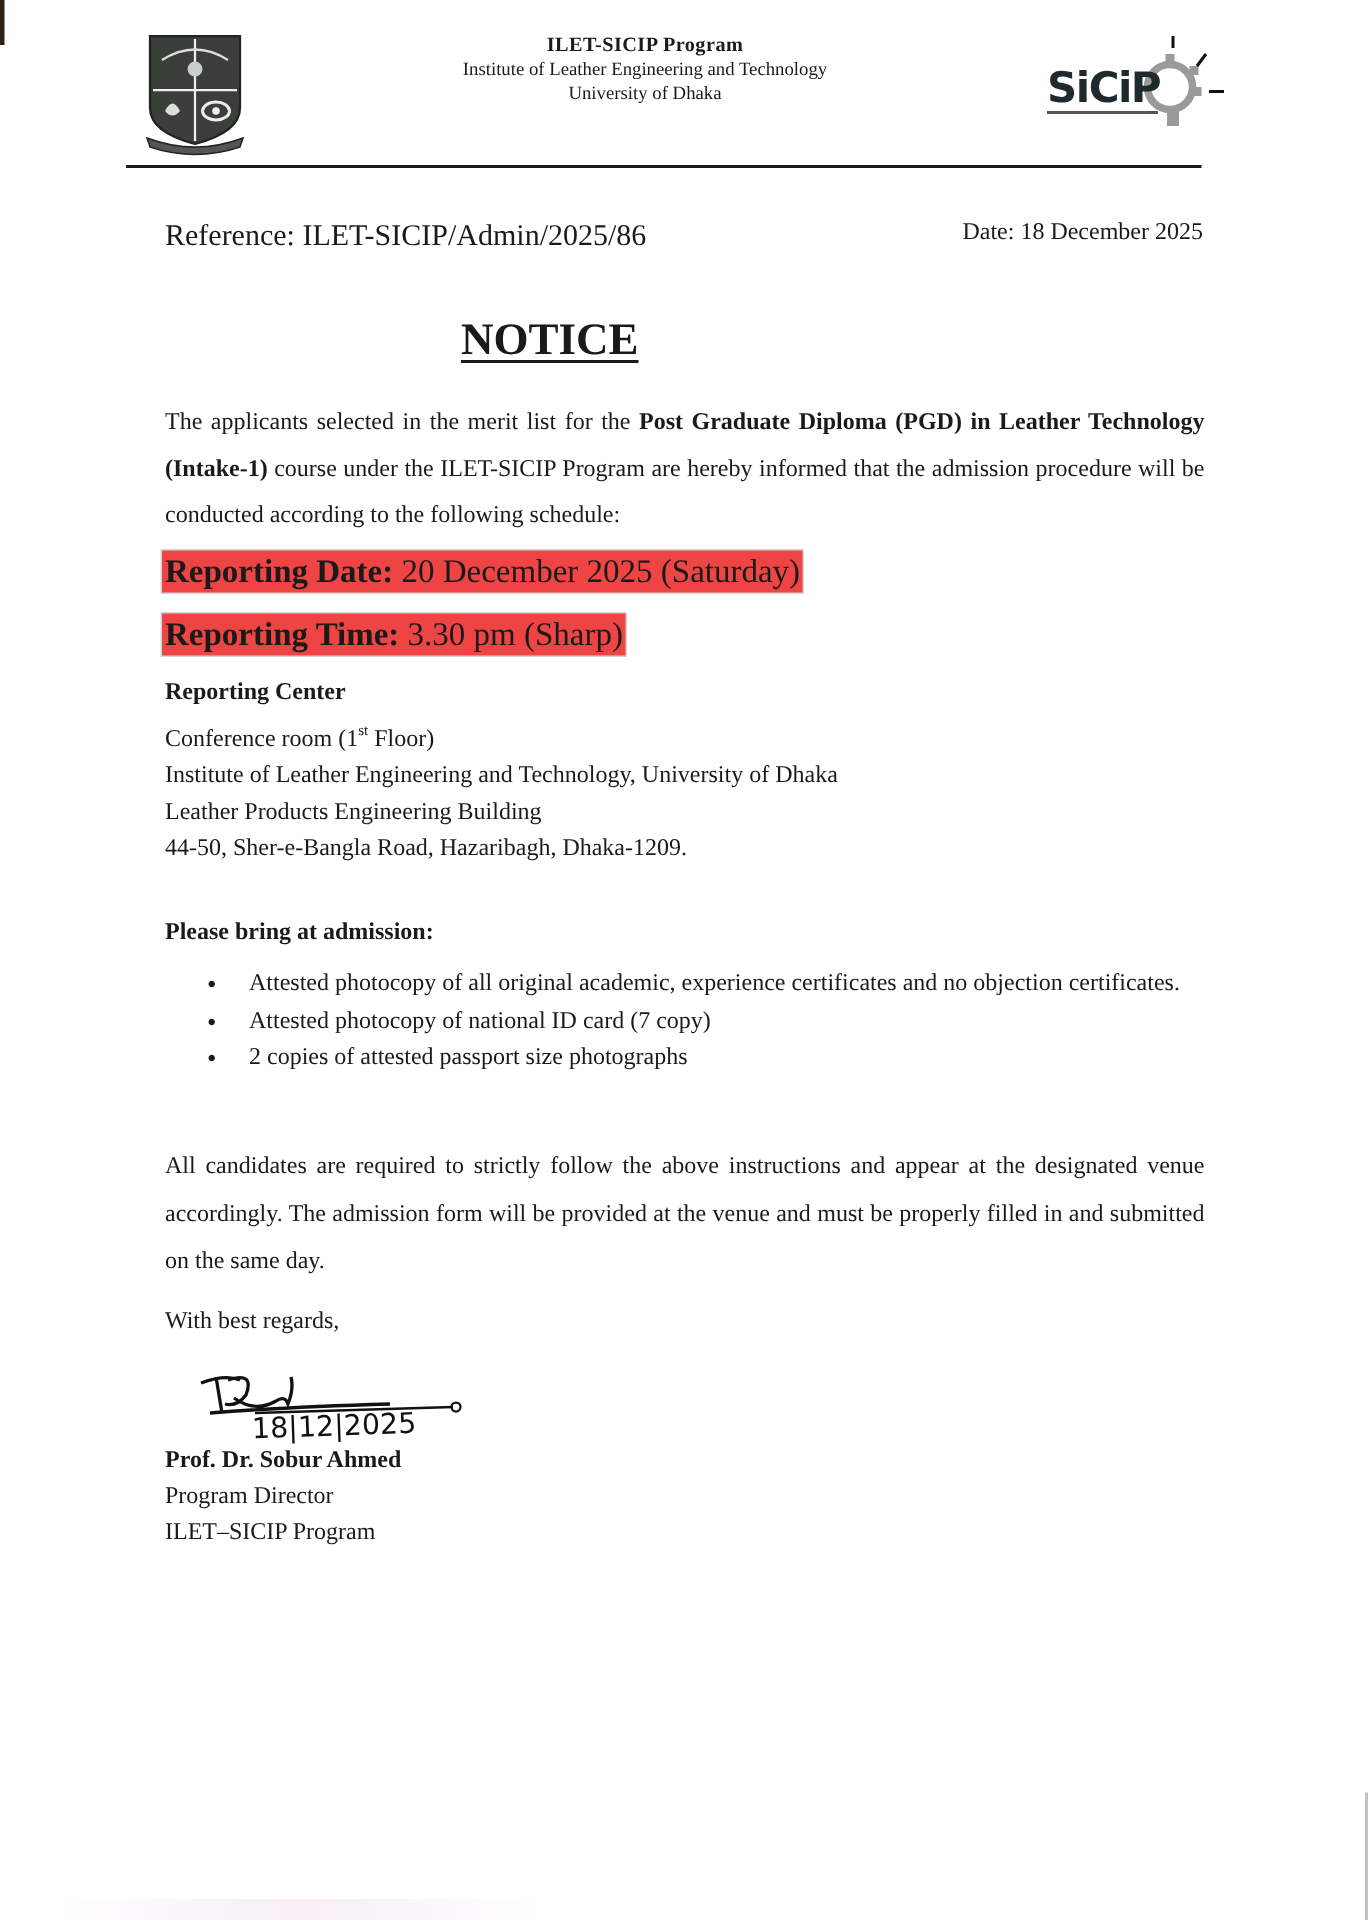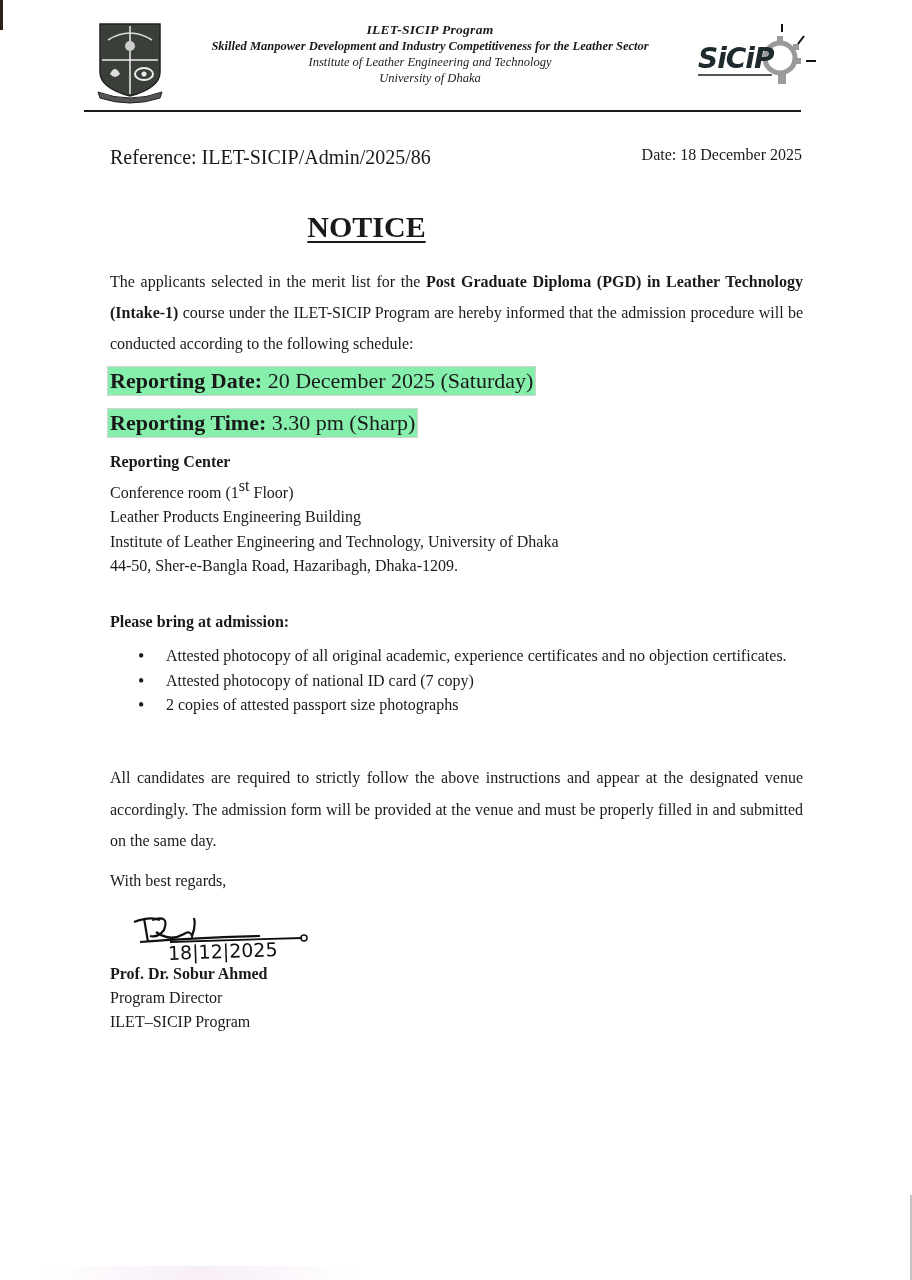--- a/index.html
+++ b/index.html
@@ -1,40 +1,40 @@
 <!DOCTYPE html>
 <html><head>
   <meta charset="utf-8">
   <style>
     html, body { margin: 0; padding: 0; }
     body {
       width: 912px; height: 1280px; background: #ffffff; position: relative; overflow: hidden;
       font-family: "Liberation Serif", serif; color: #1a1a1a;
     }
     .edge-mark { position: absolute; left: 0; top: 0; width: 3px; height: 30px; background: #2a2218; }
-    .header { position: absolute; left: 0; top: 0; width: 747px; height: 115px; font-style: italic; }
+    .header { position: absolute; left: 0; top: 0; width: 747px; height: 115px; }
     .du-logo { position: absolute; left: 96px; top: 22px; width: 68px; height: 82px; }
     .sicip-logo { position: absolute; left: 694px; top: 22px; width: 124px; height: 74px; }
     .hdr-text { position: absolute; left: 170px; top: 22px; width: 520px; text-align: center; line-height: 16px; }
     .hdr-title { font-weight: bold; font-size: 13.5px; letter-spacing: 0.3px; }
     .hdr-sub { font-weight: bold; font-size: 12.5px; }
     .hdr-line { font-size: 12.5px; }
     .rule { position: absolute; left: 84px; top: 110px; width: 717px; height: 2px; background: #1a1a1a; }
     .ref { position: absolute; left: 110px; top: 146px; font-size: 20px; }
     .date { position: absolute; right: 110px; top: 146px; font-size: 16px; }
     .notice { position: absolute; left: 0; width: 733px; top: 210px; text-align: center; font-family: Liberation Serif, serif; }
     .notice span { font-weight: bold; font-size: 30px; text-decoration: underline; text-decoration-thickness: 2px; text-underline-offset: 4px; }
     .intro { position: absolute; left: 110px; top: 266px; width: 693px; font-size: 16px; line-height: 31px; text-align: justify; }
-    .hl-row { position: absolute; left: 108px; font-size: 22px; background: #86efac; padding: 0 2px; line-height: 28px; box-shadow: 0 0 0 1px #d4d4d4; }
+    .hl-row { position: absolute; left: 108px; font-size: 22px; background: #ef4444; padding: 0 2px; line-height: 28px; box-shadow: 0 0 0 1px #d4d4d4; }
     .hl-date { top: 367px; }
     .hl-time { top: 409px; }
     .bold { font-weight: bold; }
     .center-block { position: absolute; left: 110px; top: 450px; font-size: 16px; line-height: 24.5px; }
     .center-title { font-weight: bold; margin-bottom: 6px; }
-    sup { font-size: 16px; line-height: 0; margin-top: 20px; }
+    sup { font-size: 10px; line-height: 0; margin-top: 20px; }
     .bring-title { position: absolute; left: 110px; top: 599px; font-size: 16px; font-weight: bold; margin-top: 14px; }
     .bring-list { position: absolute; left: 138px; top: 644px; width: 666px; margin: 0; padding: 0; list-style: none; font-size: 16px; line-height: 24.5px; }
     .bring-list li { position: relative; padding-left: 28px; }
     .bring-list li::before { content: "\2022"; position: absolute; left: 0; top: 0; font-size: 18px; }
     .closing { position: absolute; left: 110px; top: 762px; width: 693px; font-size: 16px; line-height: 31.5px; text-align: justify; }
     .regards { position: absolute; left: 110px; top: 872px; font-size: 16px; }
     .signature { position: absolute; left: 130px; top: 912px; width: 180px; height: 56px; }
     .sig-date { position: absolute; left: 168px; top: 940px; font-size: 19px; font-family: "DejaVu Sans", sans-serif; transform: rotate(-2deg); color: #111; }
     .signer { position: absolute; left: 110px; top: 962px; font-size: 16px; line-height: 24px; }
     .signer .name { font-weight: bold; }
@@ -54,21 +54,20 @@
     <path d="M12 18 Q34 4 56 18" fill="none" stroke="#ddd" stroke-width="1.5"></path>
     <circle cx="34" cy="24" r="5" fill="#ccc"></circle>
     <path d="M14 52 Q19 42 24 52 Q19 58 14 52 Z" fill="#ddd"></path>
     <ellipse cx="48" cy="52" rx="9" ry="6" fill="none" stroke="#eee" stroke-width="2"></ellipse>
     <circle cx="48" cy="52" r="2.5" fill="#eee"></circle>
     <path d="M2 70 Q34 82 66 70 L64 76 Q34 86 4 76 Z" fill="#555" stroke="#222" stroke-width="1"></path>
   </svg>
 
   <div class="hdr-text">
     <div class="hdr-title">ILET-SICIP Program</div>
-    <div class="hdr-sub">Skilled Manpower Development and Industry Competitiveness for the Leather Sector</div>
     <div class="hdr-line">Institute of Leather Engineering and Technology</div>
     <div class="hdr-line">University of Dhaka</div>
   </div>
 
   <svg class="sicip-logo" viewBox="0 0 124 74">
     <g fill="none" stroke="#9a9a9a" stroke-width="5">
       <circle cx="86" cy="36" r="15"></circle>
     </g>
     <g fill="#9a9a9a">
       <rect x="83" y="14" width="6" height="6"></rect>
@@ -95,22 +94,22 @@
 
 <div class="intro"><span>The applicants selected in the merit list for the </span><span class="bold">Post Graduate Diploma (PGD) in Leather Technology (Intake-1)</span><span> course under the ILET-SICIP Program are hereby informed that the admission procedure will be conducted according to the following schedule:</span></div>
 
 <div class="hl-row hl-date"><span class="bold">Reporting Date:</span><span> 20 December 2025 (Saturday)</span></div>
 
 <div class="hl-row hl-time"><span class="bold">Reporting Time:</span><span> 3.30 pm (Sharp)</span></div>
 
 <div class="center-block">
   <div class="center-title">Reporting Center</div>
   <div><span>Conference room (1</span><sup>st</sup><span> Floor)</span></div>
+  <div>Institute of Leather Engineering and Technology, University of Dhaka</div>
   <div>Leather Products Engineering Building</div>
-  <div>Institute of Leather Engineering and Technology, University of Dhaka</div>
   <div>44-50, Sher-e-Bangla Road, Hazaribagh, Dhaka-1209.</div>
 </div>
 
 <div class="bring-title">Please bring at admission:</div>
 <ul class="bring-list">
   <li>Attested  photocopy of all original academic, experience certificates and no objection certificates.</li>
   <li>Attested  photocopy of  national ID card (7 copy)</li>
   <li>2 copies of attested passport size photographs</li>
 </ul>
 

